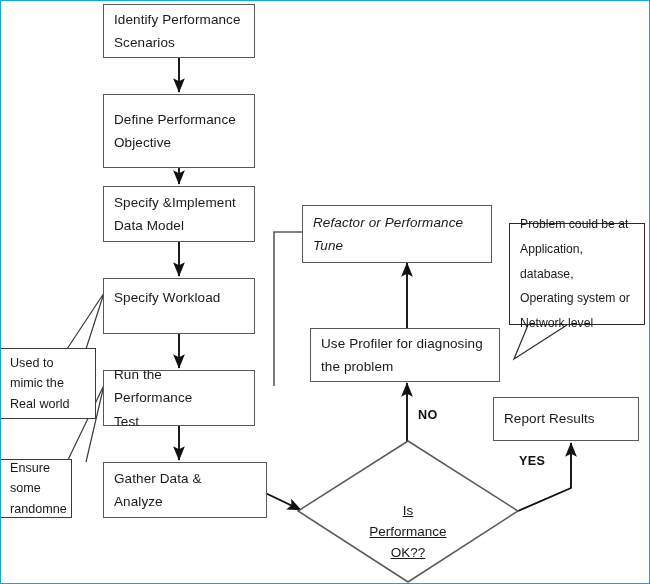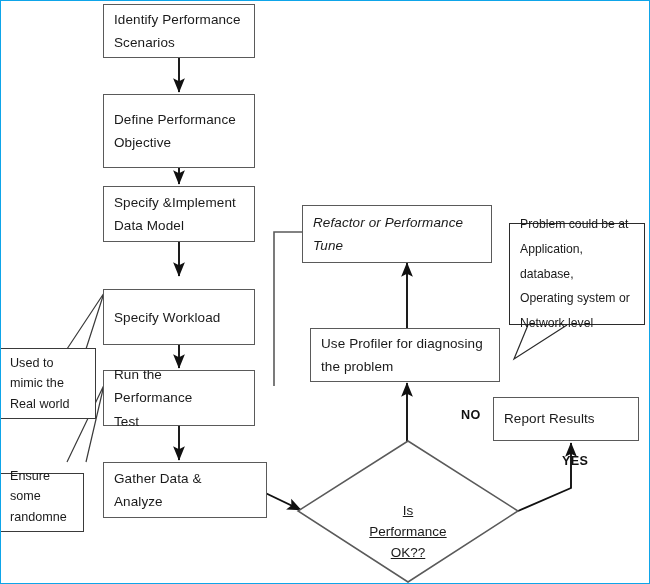--- a/index.html
+++ b/index.html
@@ -62,21 +62,20 @@
     border-width: 1.2px;
     border-color: #2b2b2b;
     padding: 2px 10px;
   }
   .edge-label {
     position: absolute;
     font-size: 12.6px;
     font-weight: bold;
     color: #111111;
     letter-spacing: 0.3px;
-    margin-left: 43px;
   }
   .diamond-label {
     position: absolute;
     text-align: center;
     font-size: 13.5px;
     line-height: 1.55;
     color: #1a1a1a;
     white-space: pre-line;
     text-decoration: underline;
   }
@@ -126,21 +125,21 @@
   <div class="node" style="left:102px; top:93px; width:152px; height:74px;">
     <span class="txt">Define Performance
 Objective</span>
   </div>
 
   <div class="node" style="left:102px; top:185px; width:152px; height:56px;">
     <span class="txt">Specify &amp;Implement
 Data Model</span>
   </div>
 
-  <div class="node" style="left:102px; top:288px; width:152px; height:56px; align-items:flex-start; padding-top:16px;">
+  <div class="node" style="left:102px; top:277px; width:152px; height:56px; align-items:flex-start; padding-top:7px;">
     <span class="txt">Specify Workload</span>
   </div>
 
   <div class="node" style="left:102px; top:369px; width:152px; height:56px;">
     <span class="txt">Run the Performance
 Test</span>
   </div>
 
   <div class="node" style="left:102px; top:461px; width:164px; height:56px;">
     <span class="txt">Gather Data &amp;
@@ -176,21 +175,21 @@
   <div class="edge-label" style="left:518px; top:453px;">
     <span>YES</span>
   </div>
 
   <div class="callout" style="left:-1px; top:347px; width:96px; height:71px;">
     <span class="txt">Used to
 mimic the
 Real world</span>
   </div>
 
-  <div class="callout" style="left:-1px; top:472px; width:84px; height:59px;align-items:flex-end;">
+  <div class="callout" style="left:-1px; top:458px; width:72px; height:59px;">
     <span class="txt">Ensure
 some
 randomne</span>
   </div>
 
   <div class="callout arial" style="left:508px; top:222px; width:136px; height:102px;">
     <span class="txt">Problem could be at
 Application, database,
 Operating system or
 Network level</span>

